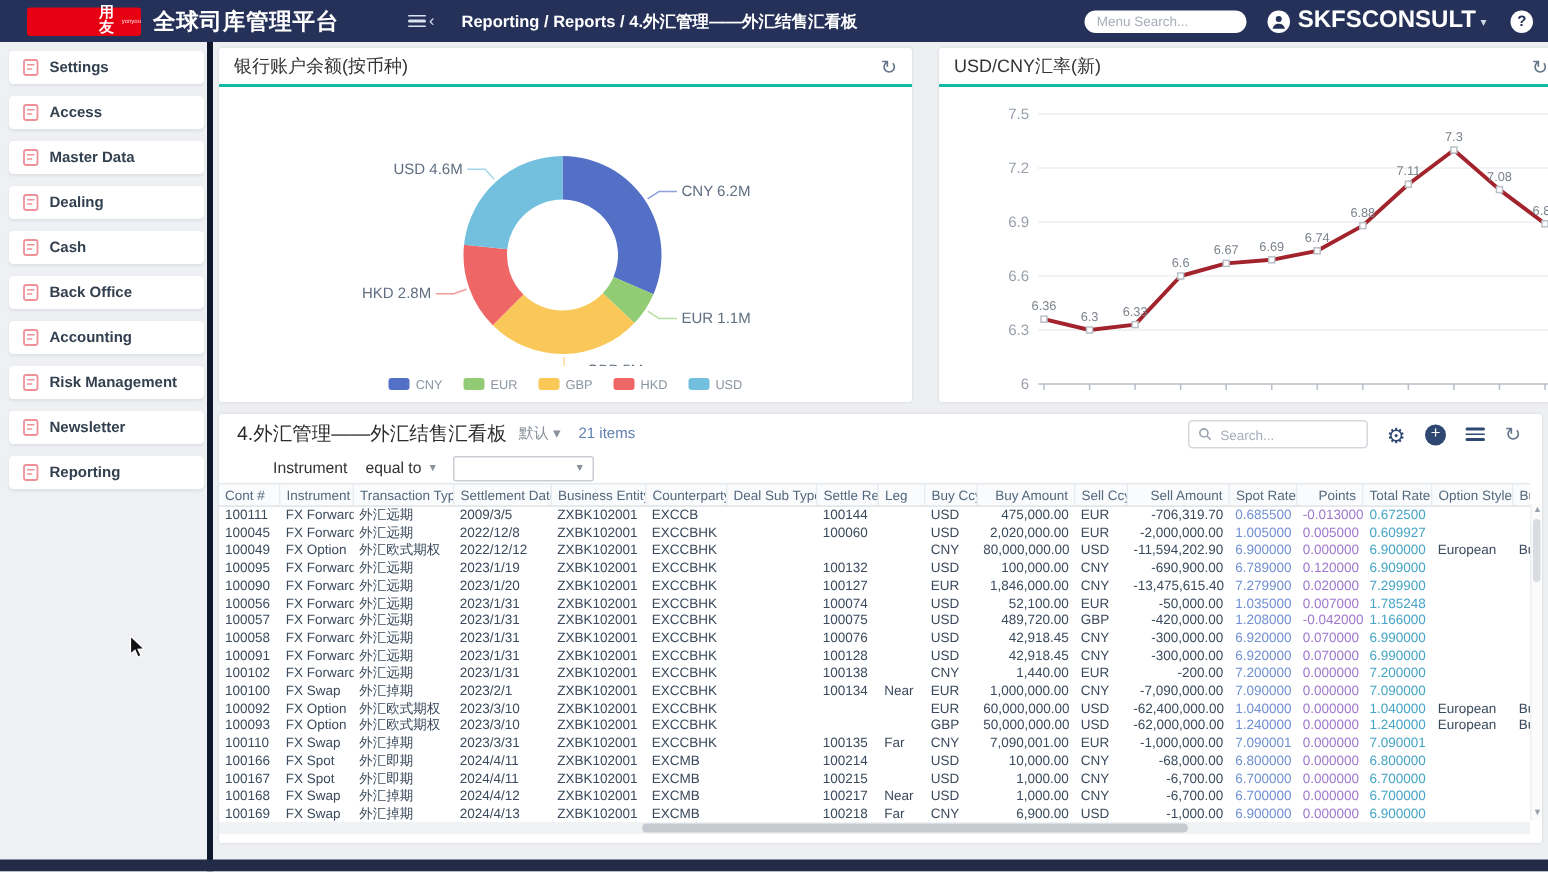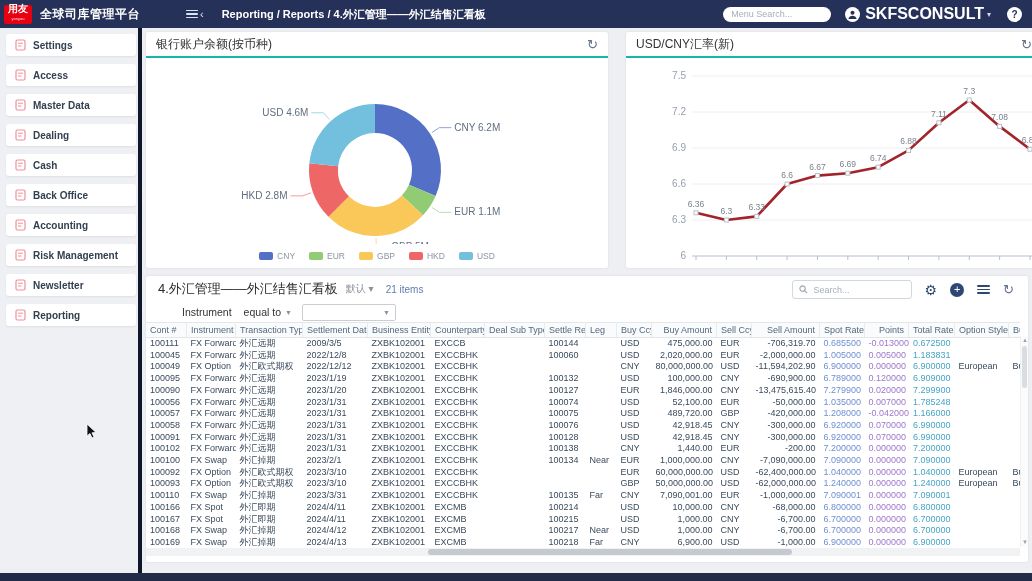--- a/index.html
+++ b/index.html
@@ -1,25 +1,25 @@
 <!DOCTYPE html>
 <html><head>
 <meta charset="utf-8">
 <style>
   html,body{margin:0;padding:0;}
   body{width:1032px;height:581px;position:relative;overflow:hidden;
        font-family:"Liberation Sans","DejaVu Sans",sans-serif;background:#edeff2;}
   
   .navbar{position:absolute;left:0;top:0;width:1032px;height:28px;background:#253158;
           display:flex;align-items:center;z-index:5;}
-  .logo{margin-left:4px;width:28px;height:19px;background:#e60012;border-radius:2px;
-        color:#fff;font-weight:bold;font-size:10px;display:flex;flex-direction:column;
-        align-items:center;justify-content:center;line-height:10px;}
+  .logo{margin-left:18px;width:28px;height:19px;background:#e60012;border-radius:2px;
+        color:#fff;font-weight:bold;font-size:10px;display:flex;
+        align-items:center;justify-content:center;line-height:10px;padding-left:48px;}
   .logo small{font-size:4px;font-weight:normal;opacity:.85;}
-  .app-title{color:#fff;font-size:12px;font-weight:bold;margin-left:8px;letter-spacing:.5px;}
+  .app-title{color:#fff;font-size:15px;font-weight:bold;margin-left:8px;letter-spacing:.5px;}
   .collapse{margin-left:46px;display:flex;align-items:center;color:#dbe3f2;cursor:pointer;}
   .bars{display:inline-block;width:12px;}
   .bars i{display:block;height:1.5px;background:#dbe3f2;margin:2px 0;border-radius:1px;}
   .collapse .lt{font-size:11px;margin-left:2px;line-height:10px;}
   .breadcrumb{color:#ffffff;font-size:11px;font-weight:bold;margin-left:18px;}
   .nav-right{margin-left:auto;display:flex;align-items:center;margin-right:10px;}
   .menu-search{width:92px;height:15px;border:none;border-radius:8px;background:#fff;
                font-size:9px;color:#444;padding:0 8px;outline:none;}
   .menu-search::placeholder{color:#a7aeba;}
   .avatar{width:15px;height:15px;border-radius:50%;background:#fff;margin-left:14px;
@@ -422,21 +422,21 @@
             <td>EXCCBHK</td>
             <td></td>
             <td>100060</td>
             <td></td>
             <td>USD</td>
             <td class="ar">2,020,000.00</td>
             <td>EUR</td>
             <td class="ar">-2,000,000.00</td>
             <td class="ar c-spot">1.005000</td>
             <td class="ar c-points">0.005000</td>
-            <td class="ar c-total">1.183831</td>
+            <td class="ar c-total">0.609927</td>
             <td></td>
             <td></td>
           </tr>
           <tr>
             <td>100049</td>
             <td>FX Option</td>
             <td>外汇欧式期权</td>
             <td>2022/12/12</td>
             <td>ZXBK102001</td>
             <td>EXCCBHK</td>

